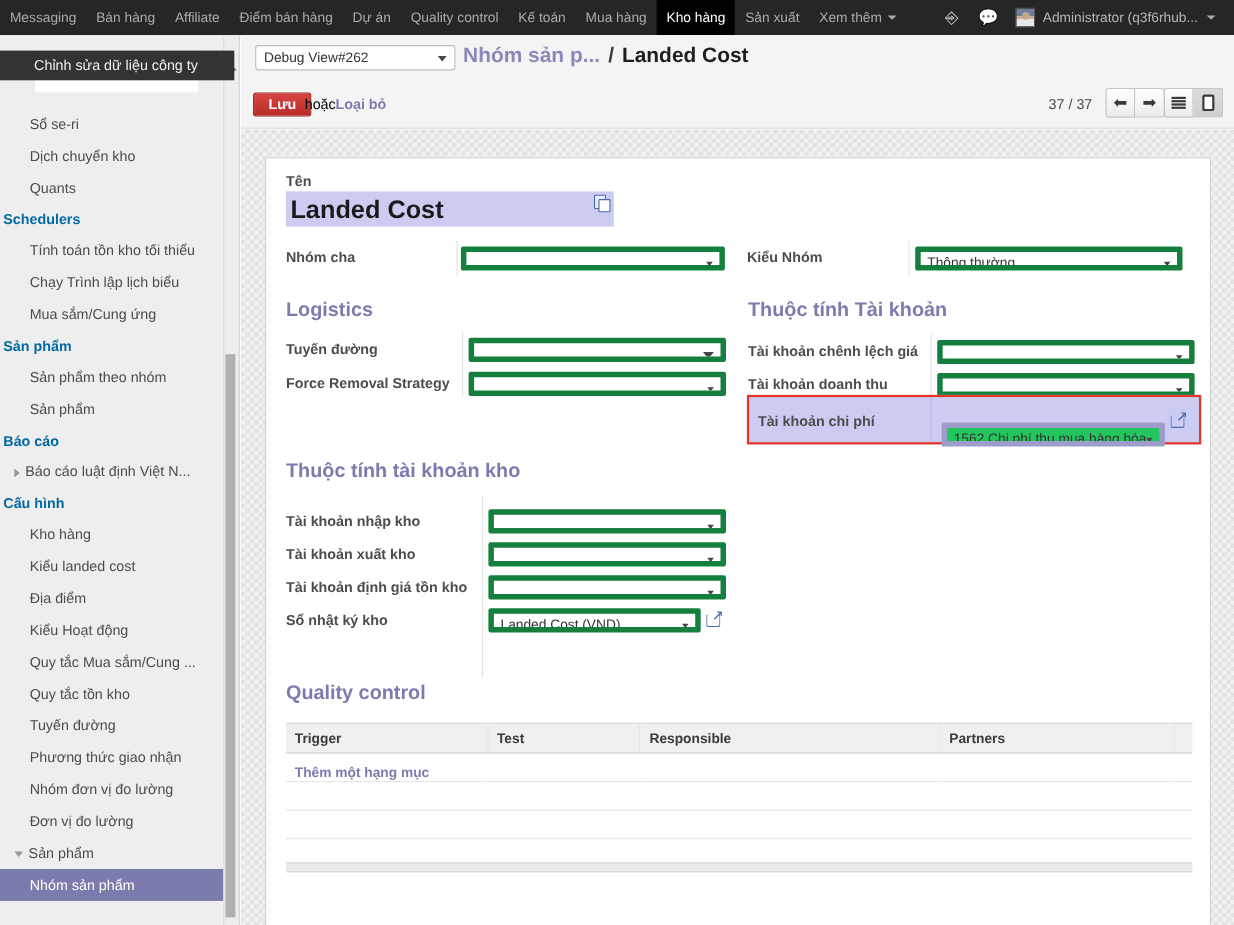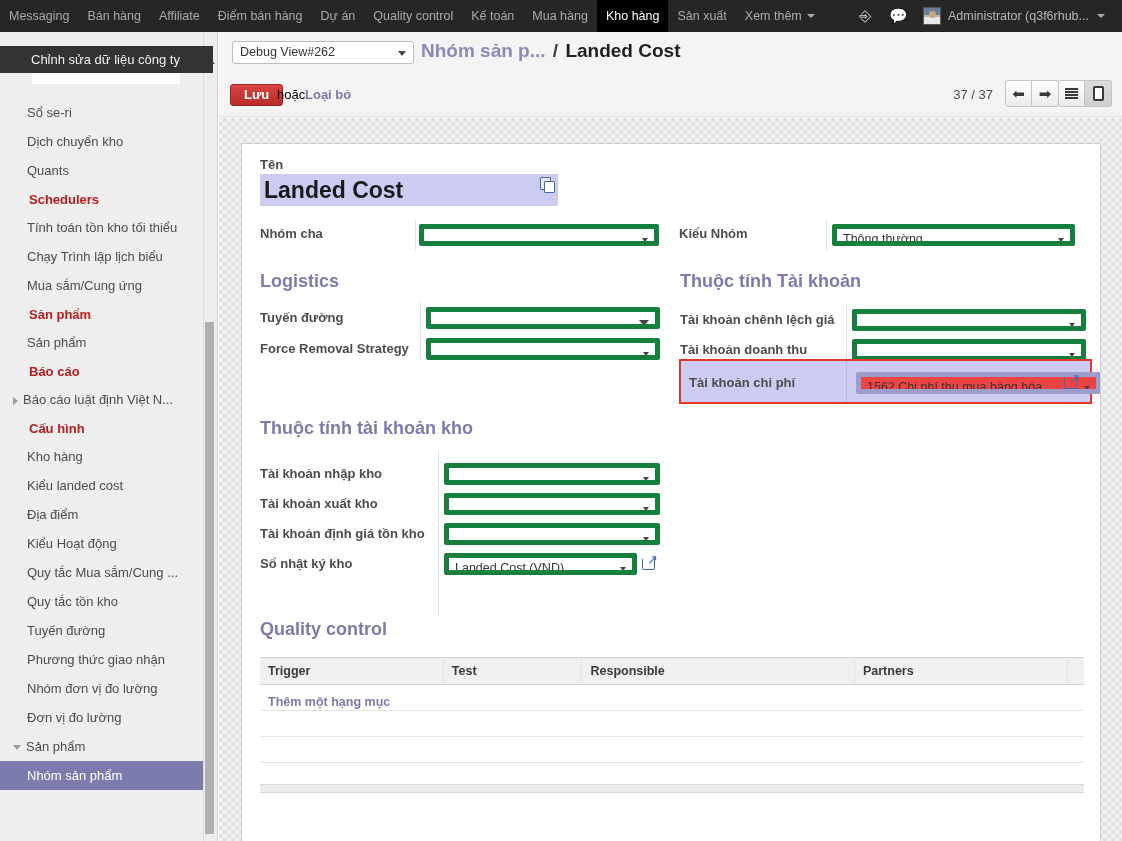--- a/index.html
+++ b/index.html
@@ -118,24 +118,24 @@
     padding-left: 31px;
     white-space: nowrap;
     z-index: 5;
   }
   .menu-list {
     position: absolute;
     left: 0; top: 66px;
     width: 206px;
   }
   .menu-head {
-    color: #b91c1c;
-    font-weight: bold;
-    font-size: 13px;
-    padding: 7px 0 6px 29px;
+    color: #0369a1;
+    font-weight: bold;
+    font-size: 13px;
+    padding: 7px 0 6px 3px;
   }
   .menu-link {
     display: block;
     color: #4c4c4c;
     font-size: 13px;
     padding: 7px 0 7px 13px;
     white-space: nowrap;
     overflow: hidden;
     cursor: pointer;
   }
@@ -521,20 +521,21 @@
   <div class="tooltip">Chỉnh sửa dữ liệu công ty</div>
   <div class="menu-list" id="menu-list">
       <div class="menu-link indent"><span>Sổ se-ri</span></div>
       <div class="menu-link indent"><span>Dịch chuyển kho</span></div>
       <div class="menu-link indent"><span>Quants</span></div>
       <div class="menu-head"><span>Schedulers</span></div>
       <div class="menu-link indent"><span>Tính toán tồn kho tối thiểu</span></div>
       <div class="menu-link indent"><span>Chạy Trình lập lịch biểu</span></div>
       <div class="menu-link indent"><span>Mua sắm/Cung ứng</span></div>
       <div class="menu-head"><span>Sản phẩm</span></div>
+      <div class="menu-link indent"><span>Sản phẩm theo nhóm</span></div>
       <div class="menu-link indent"><span>Sản phẩm</span></div>
       <div class="menu-head"><span>Báo cáo</span></div>
       <div class="menu-link"><span class="tri right"></span><span>Báo cáo luật định Việt N...</span></div>
       <div class="menu-head"><span>Cấu hình</span></div>
       <div class="menu-link indent"><span>Kho hàng</span></div>
       <div class="menu-link indent"><span>Kiểu landed cost</span></div>
       <div class="menu-link indent"><span>Địa điểm</span></div>
       <div class="menu-link indent"><span>Kiểu Hoạt động</span></div>
       <div class="menu-link indent"><span>Quy tắc Mua sắm/Cung ...</span></div>
       <div class="menu-link indent"><span>Quy tắc tồn kho</span></div>
@@ -642,21 +643,21 @@
 
       <div class="fld-label" style="position:absolute;left:438px;top:198px;">Tài khoản doanh thu</div>
       <div class="sel" style="position:absolute;left:610px;top:195px;width:234px;">
         <span></span>
         <span class="caret"></span>
       </div>
 
       <div class="hl-box" style="left:437px;top:215px;width:413px;height:45px;"></div>
       <div class="divline" style="left:604px;top:217px;height:41px;background:#b9b9e6;z-index:2;"></div>
       <div class="fld-label" style="position:absolute;left:447px;top:231px;z-index:3;text-align:right;">Tài khoản chi phí</div>
-      <div class="sel" style="position:absolute;left:614px;top:228px;width:245px;background:#ef4444;border-color:#9d9dcb;z-index:3;">
+      <div class="sel" style="position:absolute;left:614px;top:240px;width:203px;background:#22c55e;border-color:#9d9dcb;z-index:3;">
         <span>1562 Chi phí thu mua hàng hóa</span>
         <span class="caret"></span>
       </div>
       <div class="ext-icon" style="left:822px;top:230px;z-index:3;">
         <span class="bx"></span>
         <span class="ar">↗</span>
       </div>
 
       <div class="grp-title" style="position:absolute;left:18px;top:274px;">Thuộc tính tài khoản kho</div>
       <div class="divline" style="left:196px;top:307px;height:165px;"></div>

